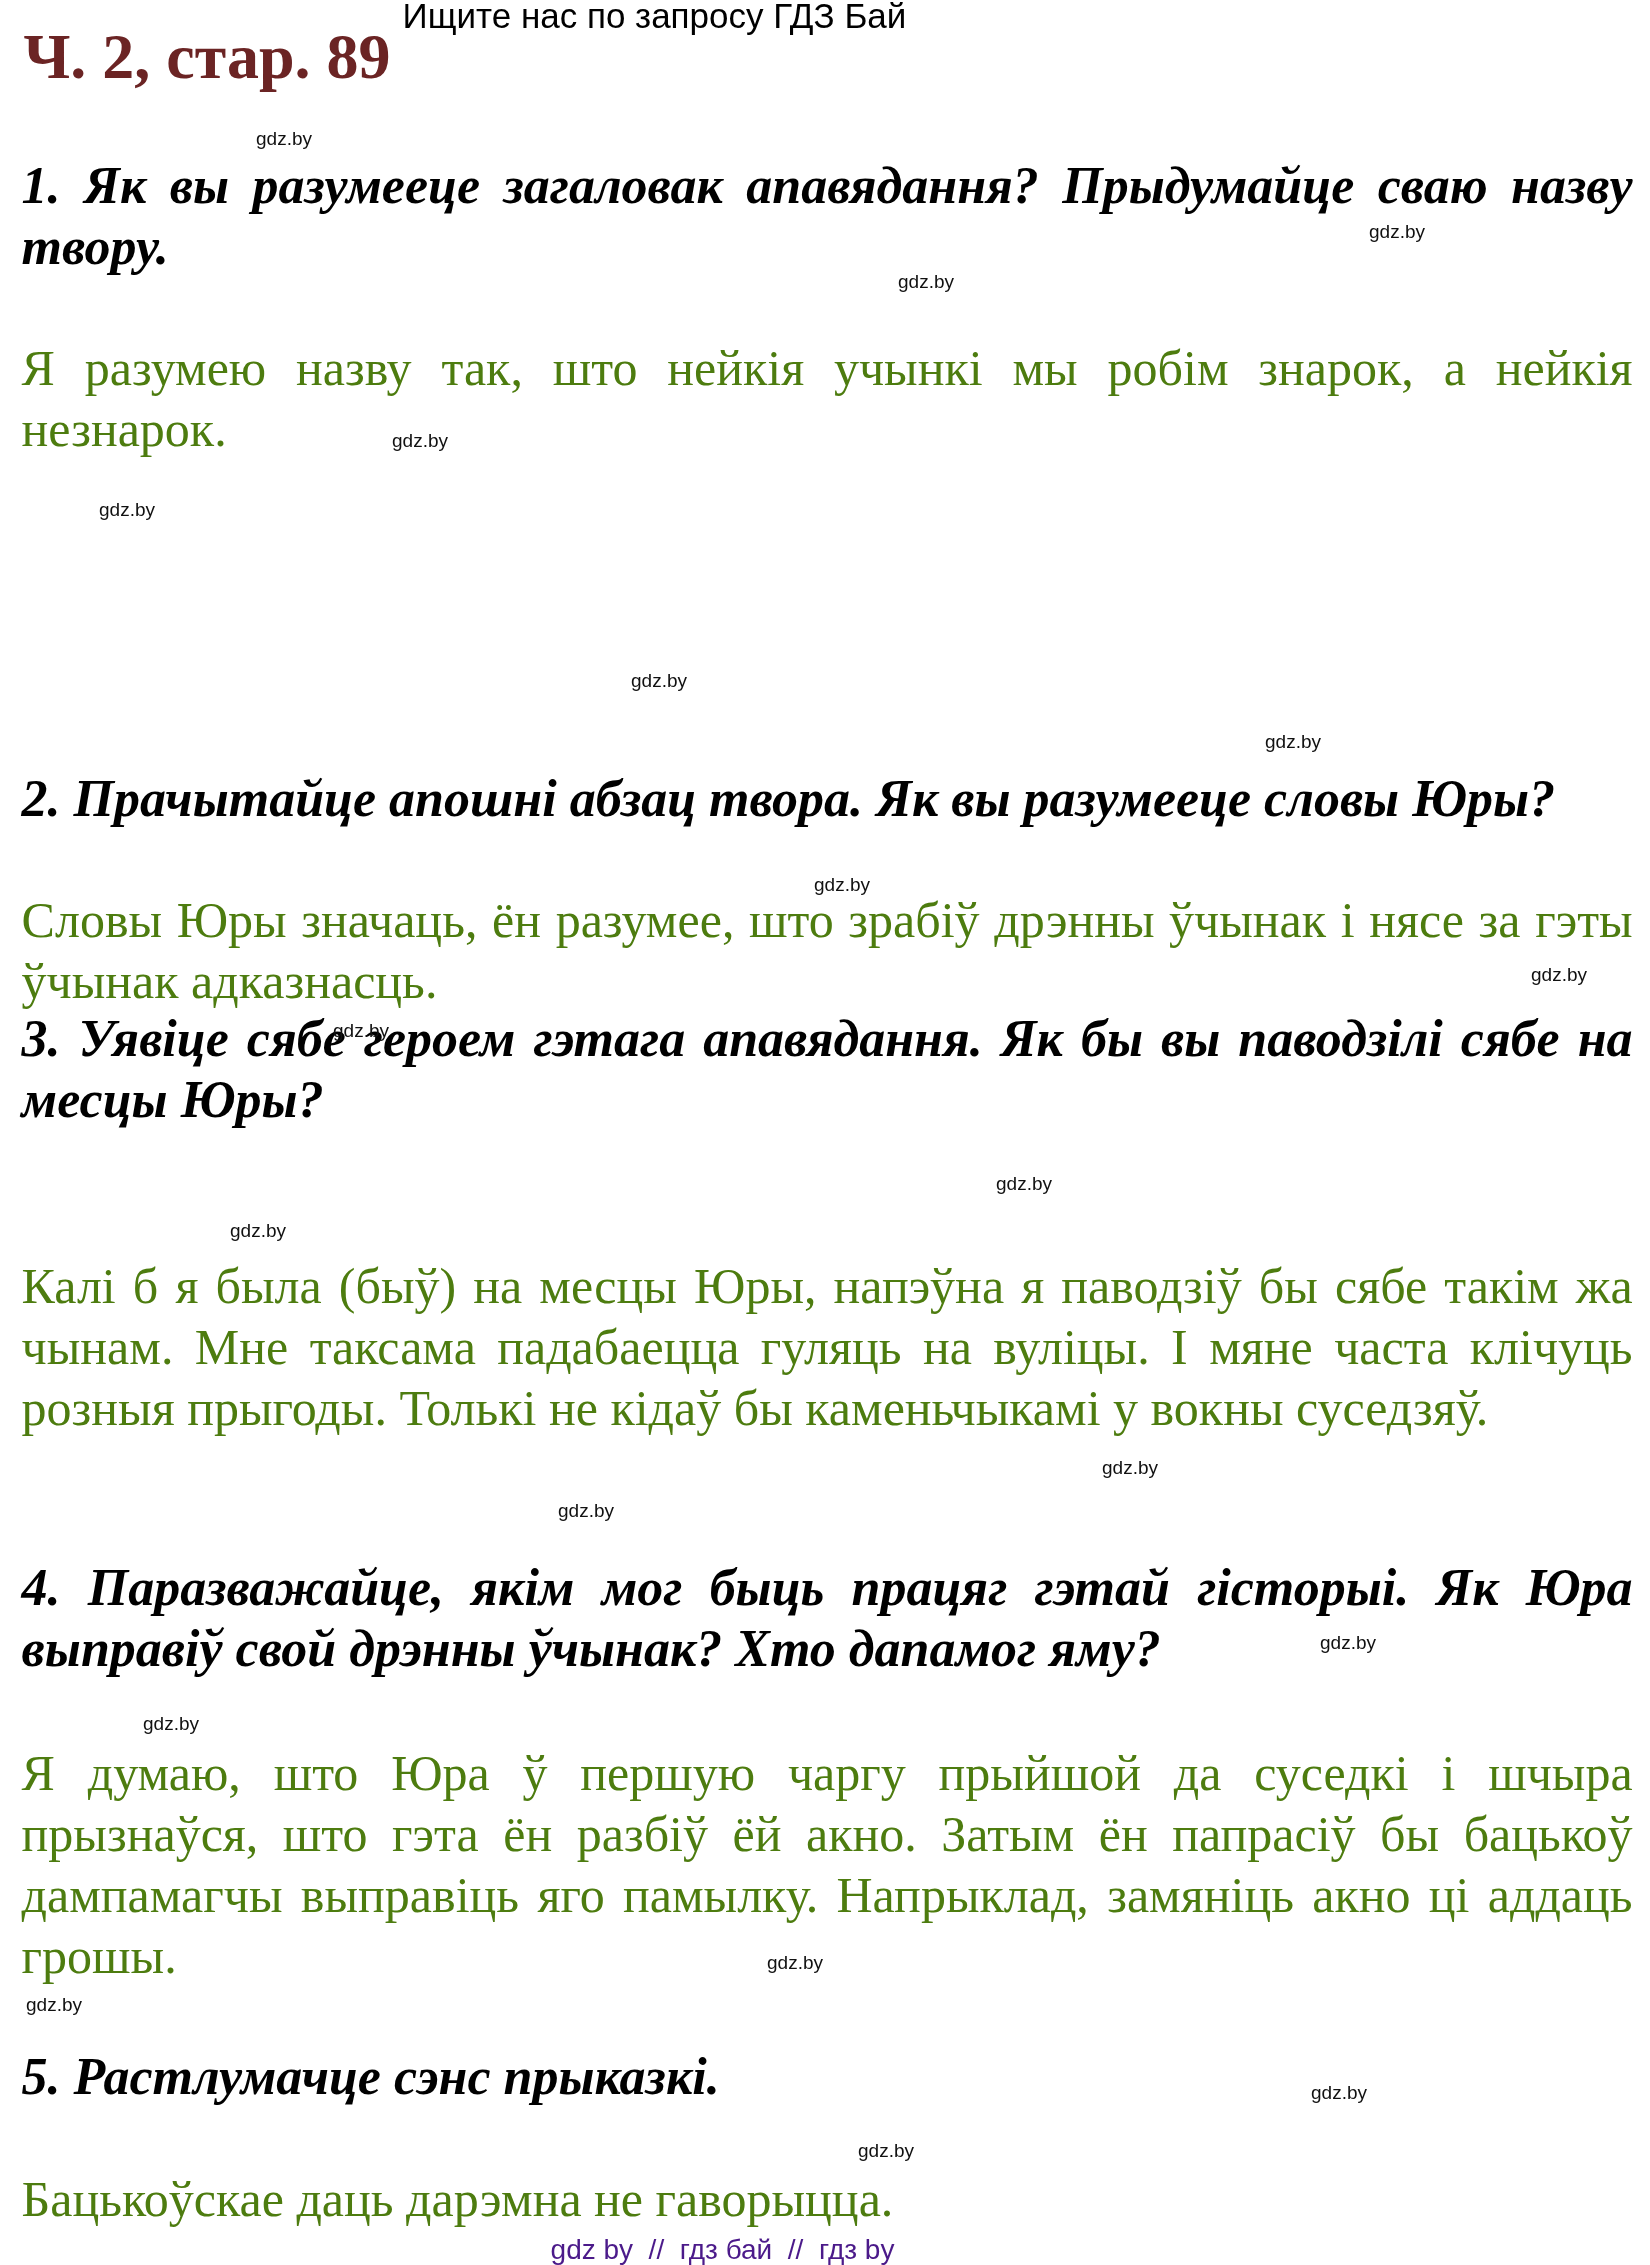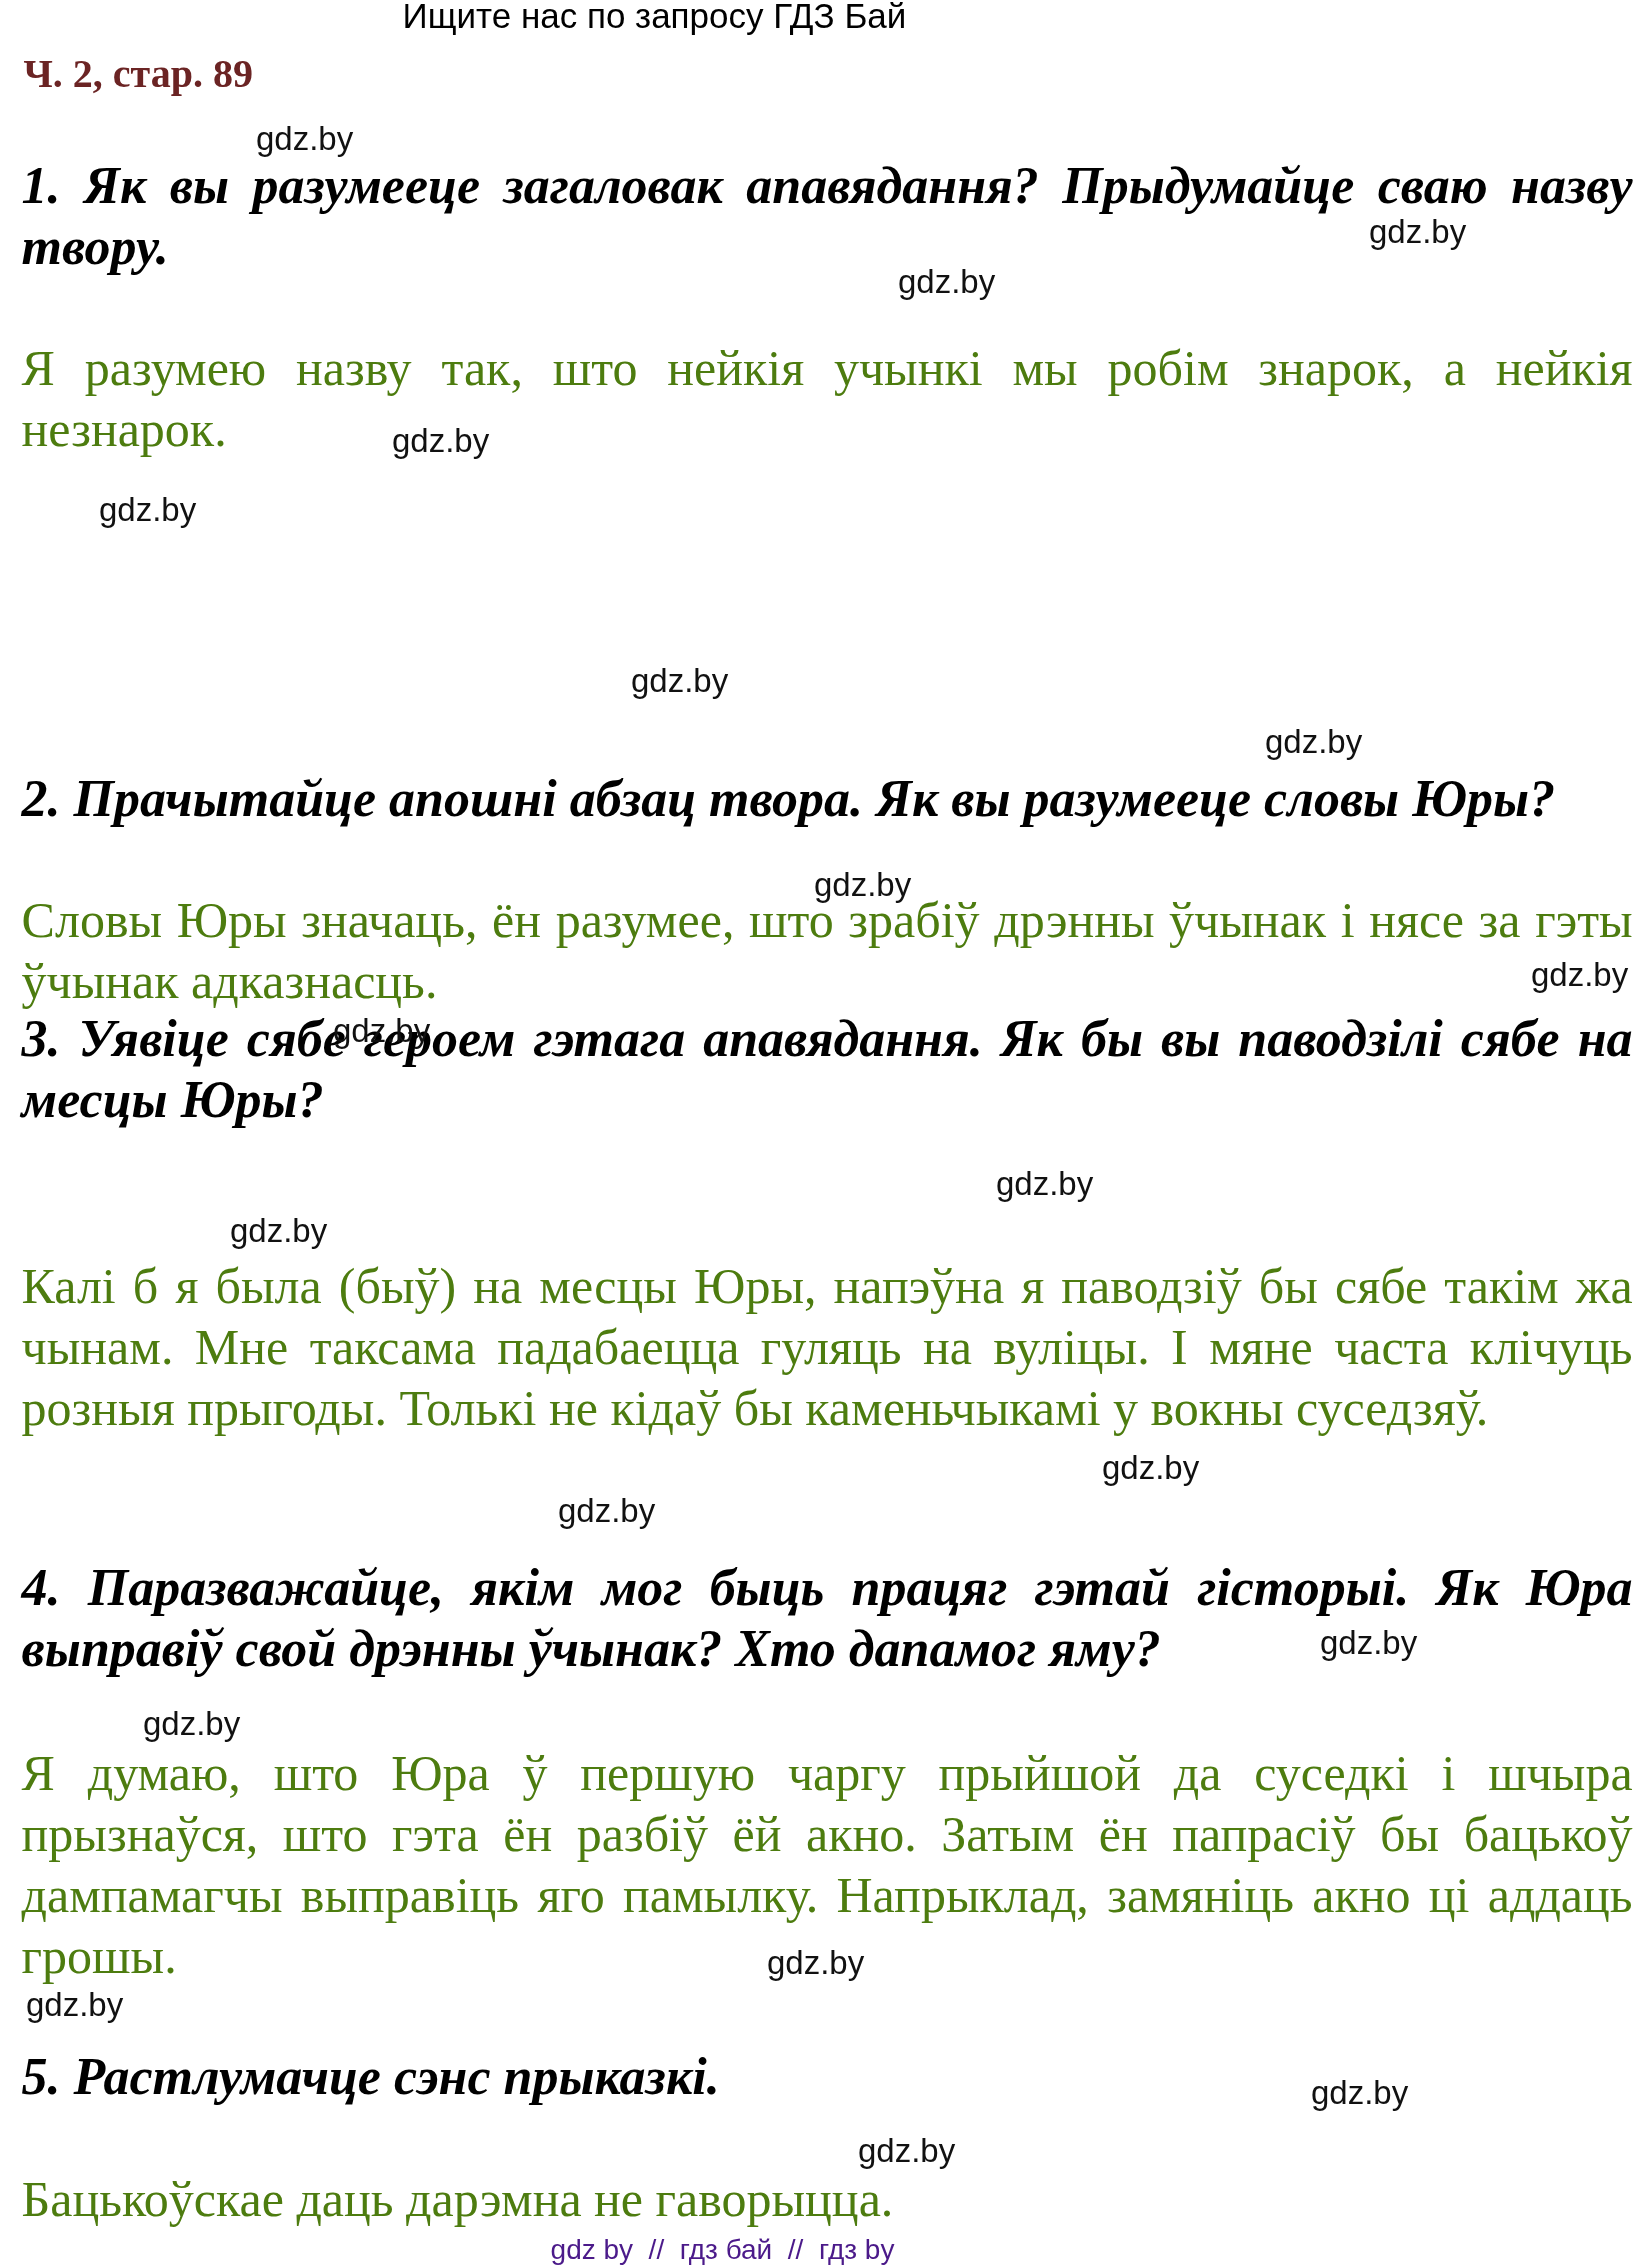--- a/index.html
+++ b/index.html
@@ -3,40 +3,40 @@
   <meta charset="utf-8">
   <style>
     html, body { margin: 0; padding: 0; background: #ffffff; }
     body { width: 1651px; height: 2266px; position: relative; overflow: hidden; }
     .top-banner {
       position: absolute; left: 0; top: 0; width: 1309px; text-align: center;
       font-family: "Liberation Sans", sans-serif; font-size: 35px; line-height: 32px;
       color: #000000;
     }
     .page-title {
-      position: absolute; left: 23.4px; top: 42px;
-      font-family: "Liberation Serif", serif; font-weight: bold; font-size: 40px; line-height: 63px;
+      position: absolute; left: 23.4px; top: 25px;
+      font-family: "Liberation Serif", serif; font-weight: bold; font-size: 64px; line-height: 63px;
       color: #6b2424;
     }
     .q {
       position: absolute; left: 21.6px; width: 1611px;
       font-family: "Liberation Serif", serif; font-weight: bold; font-style: italic;
       font-size: 52px; line-height: 61px; color: #000; text-align: justify;
       text-align-last: left;
     }
     .a {
       position: absolute; left: 21.6px; width: 1611px;
       font-family: "Liberation Serif", serif; font-size: 50px; line-height: 61px;
       color: #4d7c0f; text-align: justify; text-align-last: left;
     }
     .a p { margin: 0; }
     .a .bi { font-weight: bold; font-style: italic; }
     .wm {
       position: absolute; font-family: "Liberation Sans", sans-serif;
-      font-size: 33px; line-height: 31px; color: #111;
+      font-size: 19px; line-height: 31px; color: #111;
     }
     .footer {
       position: absolute; left: 0; top: 2234px; width: 1445px; text-align: center;
       font-family: "Liberation Sans", sans-serif; font-size: 28px; line-height: 31px;
       color: #4b1a8a; white-space: pre;
     }
   </style>
 </head>
 <body>
 

